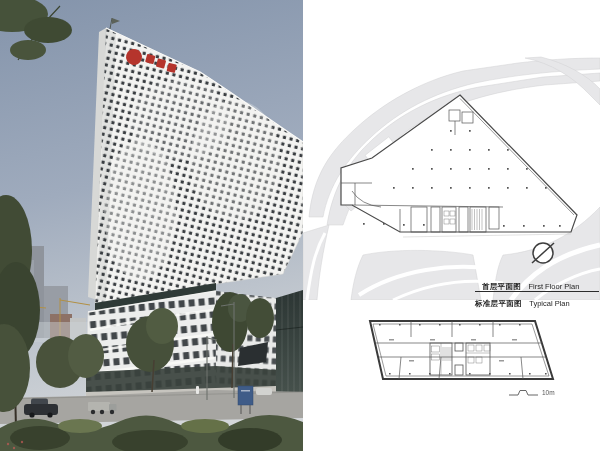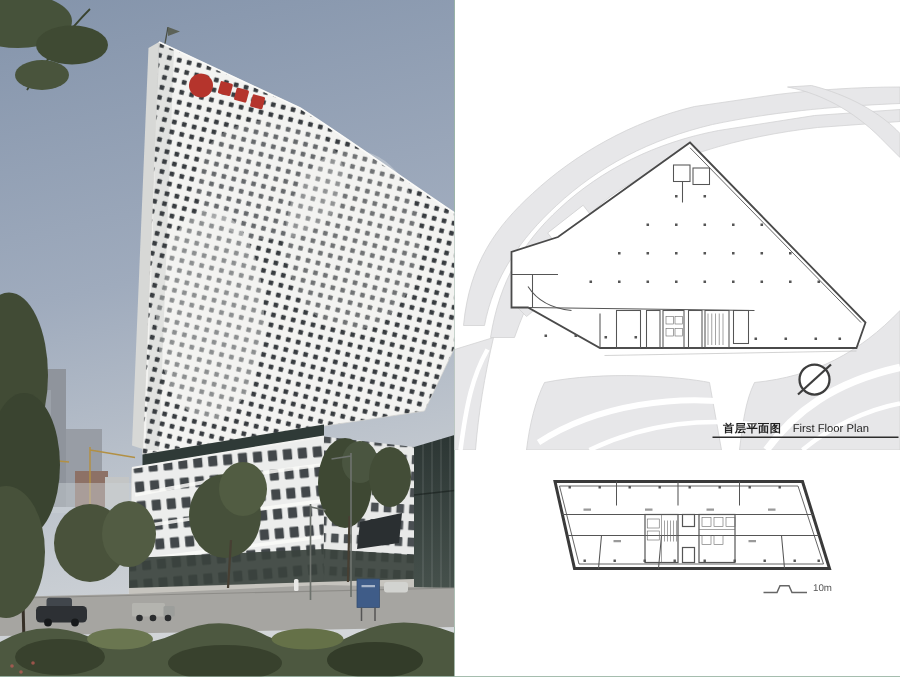--- a/index.html
+++ b/index.html
@@ -1,16 +1,16 @@
 <!DOCTYPE html>
 <html><head>
 <meta charset="utf-8">
 <style>
   html,body{margin:0;padding:0;background:#fff;}
-  .board{position:relative;width:600px;height:451px;background:#14532d;overflow:hidden;
+  .board{position:relative;width:600px;height:451px;background:#84cc16;overflow:hidden;
          font-family:"Liberation Sans",sans-serif;}
   .photo-panel{position:absolute;left:0;top:0;width:303px;height:451px;overflow:hidden;}
   .plans-panel{position:absolute;left:303px;top:0;width:297px;height:451px;background:#fff;}
   .first-plan{position:absolute;left:0;top:55px;width:297px;height:245px;}
   .typical-plan{position:absolute;left:0;top:313px;width:297px;height:85px;}
   .captions{position:absolute;left:172px;top:277px;width:124px;color:#1f1f1f;}
   .cap-row{height:13px;line-height:13px;white-space:nowrap;}
   .cap-row.first{padding-left:7px;}
   .cap-zh{font-weight:bold;font-size:7.5px;letter-spacing:.3px;}
   .cap-en{font-size:7.5px;margin-left:3px;}
@@ -240,20 +240,24 @@
         <line x1="229" y1="208" x2="251" y2="188" stroke="#3d3d3d" stroke-width="1.5"></line>
       </g>
     </svg>
 
     <div class="captions">
       <div class="cap-row first">
         <span class="cap-zh">首层平面图</span>
         <span class="cap-en">First Floor Plan</span>
       </div>
       <div class="cap-div"></div>
+      <div class="cap-row">
+        <span class="cap-zh">标准层平面图</span>
+        <span class="cap-en">Typical Plan</span>
+      </div>
     </div>
 
     <svg class="typical-plan" viewBox="0 0 297 85">
       <polygon points="67,8 232,8 250,66 80,66" fill="#ffffff" stroke="#3a3a3a" stroke-width="2"></polygon>
       <polygon points="70,11 229,11 246,63 83,63" fill="none" stroke="#555" stroke-width="0.6"></polygon>
       <g stroke="#555" stroke-width="0.7" fill="none">
         <path d="M71.5,30 L239,30 M75.5,44 L243,44"></path>
         <path d="M108,8 L108,24 M149,8 L149,24 M190,8 L190,24"></path>
         <path d="M98,44 L96,66 M138,44 L136,66 M218,44 L220,66"></path>
       </g>

